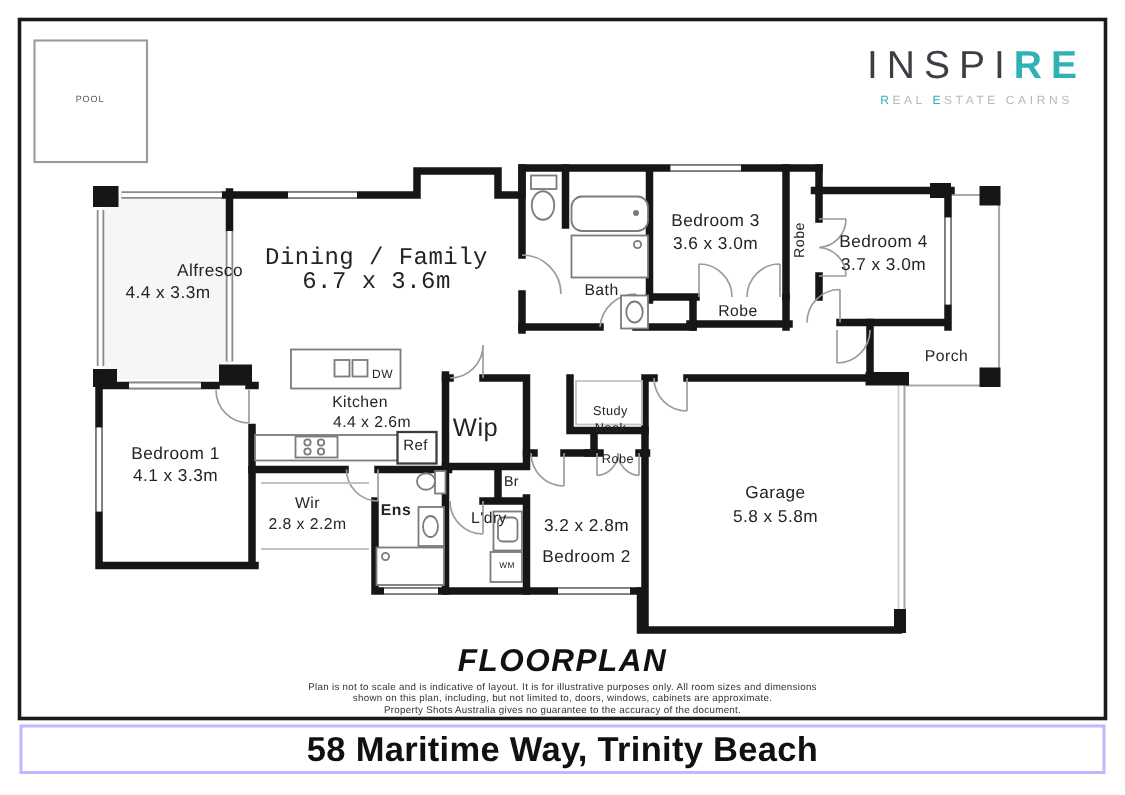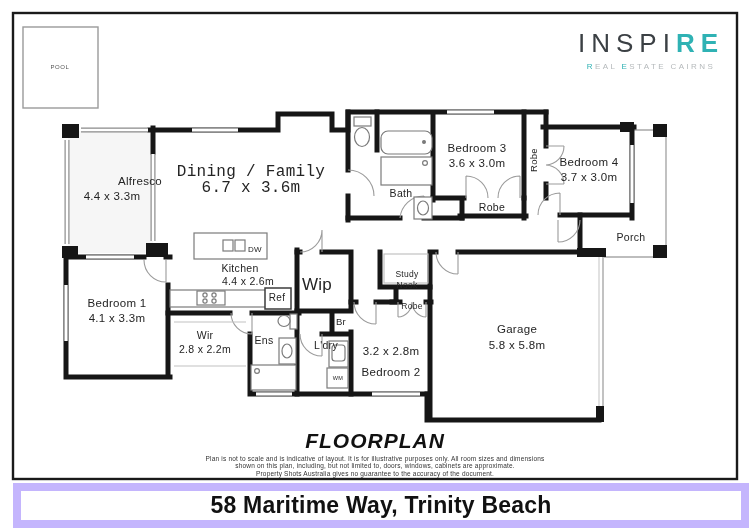--- a/index.html
+++ b/index.html
@@ -18,21 +18,21 @@
   #logo{position:absolute;right:26px;top:28px;text-align:center;}
   #logo .line1{font-size:26px;font-weight:500;letter-spacing:6px;color:#3b4044;}
   #logo .line1 .accent{font-weight:600;}
   #logo .line2{margin-top:3px;font-size:8px;letter-spacing:2.4px;color:#b5b9bb;}
   
   #floorplan-title{position:absolute;left:375px;top:441px;transform:translate(-50%,-50%);
      font-style:italic;font-weight:bold;font-size:21px;letter-spacing:1px;color:#111;}
   #disclaimer{position:absolute;left:375px;top:455px;transform:translateX(-50%);
      font-size:6.5px;line-height:1.15;color:#333;text-align:center;letter-spacing:.2px;}
   #address-bar{position:absolute;left:13px;top:483px;width:720px;height:29px;
-     border:8px solid #c4b5fd;display:flex;align-items:center;justify-content:center;}
+     border:2px solid #c4b5fd;display:flex;align-items:center;justify-content:center;}
   #address-bar span{font-size:23px;font-weight:600;color:#111;letter-spacing:.2px;}
 </style>
 </head>
 <body>
 
 <div id="stage">
 
   <svg id="plan-svg" width="750" height="530" viewBox="0 0 750 530">
 
     <rect x="13" y="13" width="724" height="466" fill="#ffffff" stroke="#1a1a1a" stroke-width="2.4"></rect>
@@ -202,21 +202,21 @@
   <div class="lbl sm" style="left:407px;top:261px;">Study</div>
   <div class="lbl sm" style="left:407px;top:272px;">Nook</div>
   <div class="lbl sm" style="left:412px;top:293px;">Robe</div>
   <div class="lbl" style="left:341px;top:322px;font-size:9.5px;">Br</div>
 
   <div class="lbl room" style="left:117px;top:303px;">Bedroom 1</div>
   <div class="lbl room" style="left:117px;top:318px;">4.1 x 3.3m</div>
 
   <div class="lbl mid" style="left:205px;top:336px;">Wir</div>
   <div class="lbl mid" style="left:205px;top:350px;">2.8 x 2.2m</div>
-  <div class="lbl mid" style="left:264px;top:341px;">Ens</div>
+  <div class="lbl mid" style="left:264px;top:341px;font-weight:bold;">Ens</div>
   <div class="lbl mid" style="left:313px;top:346px;padding-left:26px;">L'dry</div>
   <div class="lbl" style="left:338px;top:378px;font-size:5.5px;">WM</div>
 
   <div class="lbl room" style="left:391px;top:336px;margin-top:36px;">Bedroom 2</div>
   <div class="lbl room" style="left:391px;top:351px;">3.2 x 2.8m</div>
 
   <div class="lbl room" style="left:517px;top:329px;">Garage</div>
   <div class="lbl room" style="left:517px;top:345px;">5.8 x 5.8m</div>
 
   <div id="floorplan-title">FLOORPLAN</div>

